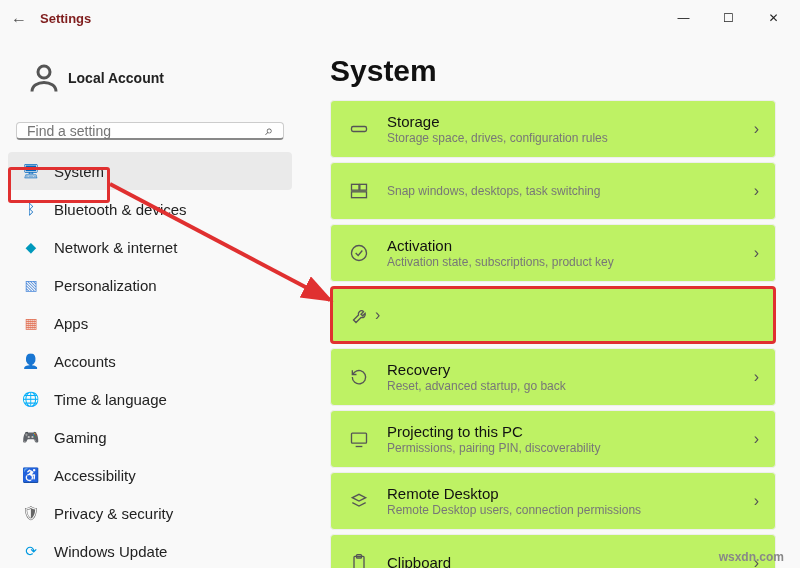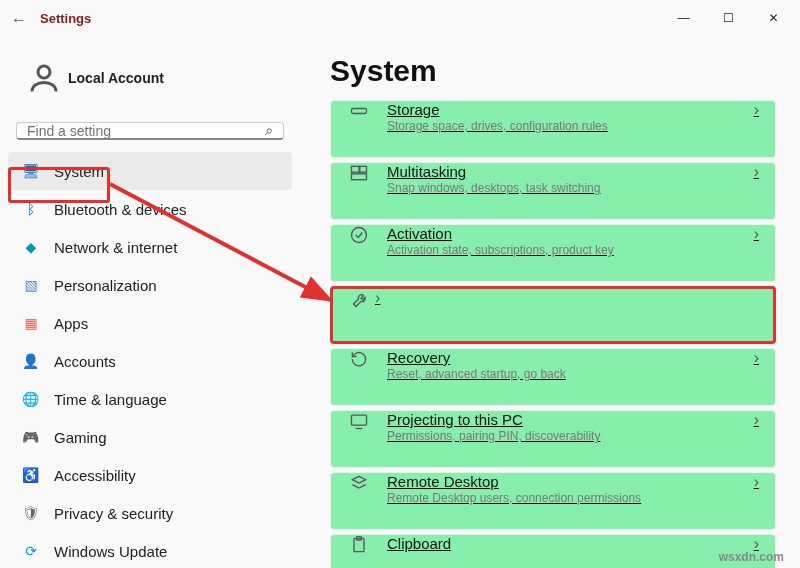--- a/index.html
+++ b/index.html
@@ -20,21 +20,21 @@
 .search input { flex:1; border:none; outline:none; background:transparent; font-size:14px; color:#666; }
 .search-ico { color:#555; font-size:14px; }
 .nav { display:flex; flex-direction:column; }
 .nav-item { height:38px; display:flex; align-items:center; gap:14px; padding:0 14px; border-radius:4px; cursor:pointer; font-size:15px; color:#222; }
 .nav-item.selected { background:#eaeaea; }
 .nav-ico { width:18px; height:18px; display:flex; align-items:center; justify-content:center; font-size:14px; }
 .highlight-sys { position:absolute; border:3px solid #e03030; border-radius:3px; pointer-events:none; }
 .main { flex:1; padding:0 24px 0 30px; overflow:hidden; }
 .main h1 { font-size:30px; font-weight:600; margin:18px 0 12px 0; color:#111; }
 .list { display:flex; flex-direction:column; gap:4px; }
-.row { background:#86efac; border:1px solid #eee; border-radius:4px; height:58px; display:flex; padding:0 16px 0 14px; cursor:pointer;text-decoration:underline; }
+.row { background:#bef264; border:1px solid #eee; border-radius:4px; height:58px; display:flex; align-items:center; padding:0 16px 0 14px; cursor:pointer; }
 .row.hot { border:3px solid #e03030; }
 .row-ico { width:28px; display:flex; justify-content:center; color:#555; }
 .row-ico svg { width:20px; height:20px; stroke:#555; fill:none; stroke-width:1.6; }
 .row-txt { flex:1; margin-left:14px; }
 .row-title { font-size:15px; color:#111; line-height:1.2; }
 .row-sub { font-size:12px; color:#777; line-height:1.2; }
 .chev { color:#555; font-size:16px; }
 .arrow { position:absolute; pointer-events:none; }
 .watermark { position:absolute; right:16px; bottom:4px; font-size:12px; color:#888;font-weight:bold; }
 </style>
@@ -132,21 +132,20 @@
           </div>
           <div class="row">
             <div class="row-ico">
               <svg viewBox="0 0 24 24">
                 <rect x="3" y="4" width="9" height="7"></rect>
                 <rect x="13" y="4" width="8" height="7"></rect>
                 <rect x="3" y="13" width="18" height="7"></rect>
               </svg>
             </div>
   <div class="row-txt">
-              <div class="row-title">Multitasking</div>
   <div class="row-sub">Snap windows, desktops, task switching</div>
             </div>
   <div class="chev">›</div>
           </div>
           <div class="row">
             <div class="row-ico">
               <svg viewBox="0 0 24 24">
                 <circle cx="12" cy="12" r="9"></circle>
                 <path d="M8 12l3 3 5-6"></path>
               </svg>

